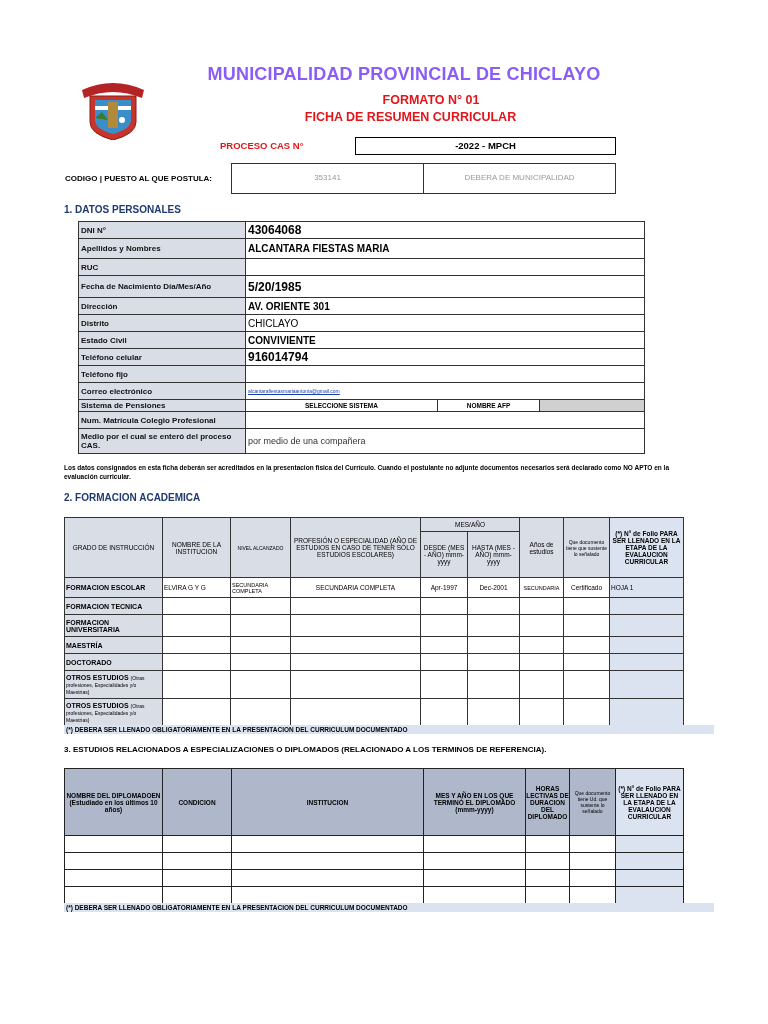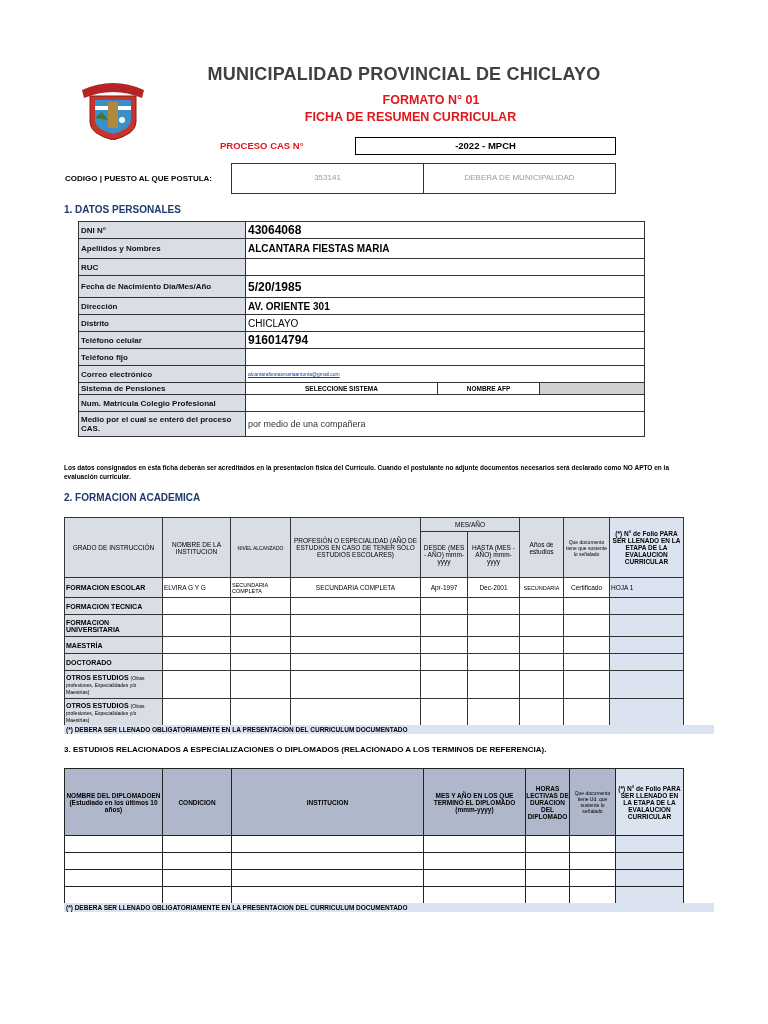--- a/index.html
+++ b/index.html
@@ -4,21 +4,21 @@
 <style>
   * { box-sizing: border-box; margin: 0; padding: 0; }
   body {
     width: 768px; height: 1024px; background: #ffffff;
     font-family: "Liberation Sans", "DejaVu Sans", sans-serif;
     color: #000; position: relative; overflow: hidden;
   }
   .abs { position: absolute; }
   .title {
     left: 0; width: 768px; top: 64px; text-align: center; padding-left: 40px;
-    font-size: 18px; font-weight: bold; color: #404040; letter-spacing: 0.2px;
+    font-size: 18px; font-weight: bold; color: #8b5cf6; letter-spacing: 0.2px;
   }
   .sub1 { left: 0; width: 732px; top: 93px; text-align: center; padding-left: 130px; font-size: 12.5px; font-weight: bold; color: #e0161b; }
   .sub2 { left: 0; width: 768px; top: 110px; text-align: center; padding-left: 53px; font-size: 12.5px; font-weight: bold; color: #e0161b; }
   .logo { left: 80px; top: 78px; width: 66px; height: 62px; }
   .proc-label { left: 220px; top: 140px; font-size: 9.5px; font-weight: bold; color: #e0161b; }
   .proc-box { left: 355px; top: 137px; width: 261px; height: 18px; border: 1px solid #000; text-align: center; font-size: 9.5px; font-weight: bold; line-height: 16px; }
   .codigo-label { left: 65px; top: 174px; font-size: 8px; font-weight: bold; }
   .codigo-box { left: 231px; top: 163px; width: 385px; height: 31px; border: 1.5px solid #333; display: flex; }
   .codigo-box div { flex: 1; text-align: center; line-height: 28px; font-size: 8px; color: #999; }
   .codigo-box div + div { border-left: 1px solid #333; }
@@ -92,20 +92,24 @@
   </tr>
   <tr>
     <td class="lbl">Dirección</td>
     <td colspan="3" class="mid">AV. ORIENTE 301</td>
   </tr>
   <tr>
     <td class="lbl">Distrito</td>
     <td colspan="3" style="font-size:10px">CHICLAYO</td>
   </tr>
   <tr>
+    <td class="lbl">Estado Civil</td>
+    <td colspan="3" class="mid">CONVIVIENTE</td>
+  </tr>
+  <tr>
     <td class="lbl">Teléfono celular</td>
     <td colspan="3" class="big">916014794</td>
   </tr>
   <tr>
     <td class="lbl">Teléfono fijo</td>
     <td colspan="3"></td>
   </tr>
   <tr>
     <td class="lbl">Correo electrónico</td>
     <td colspan="3" style="font-size:5px; color:#1a3fa8; text-decoration:underline;">alcantarafiestasmariaantonia@gmail.com</td>

